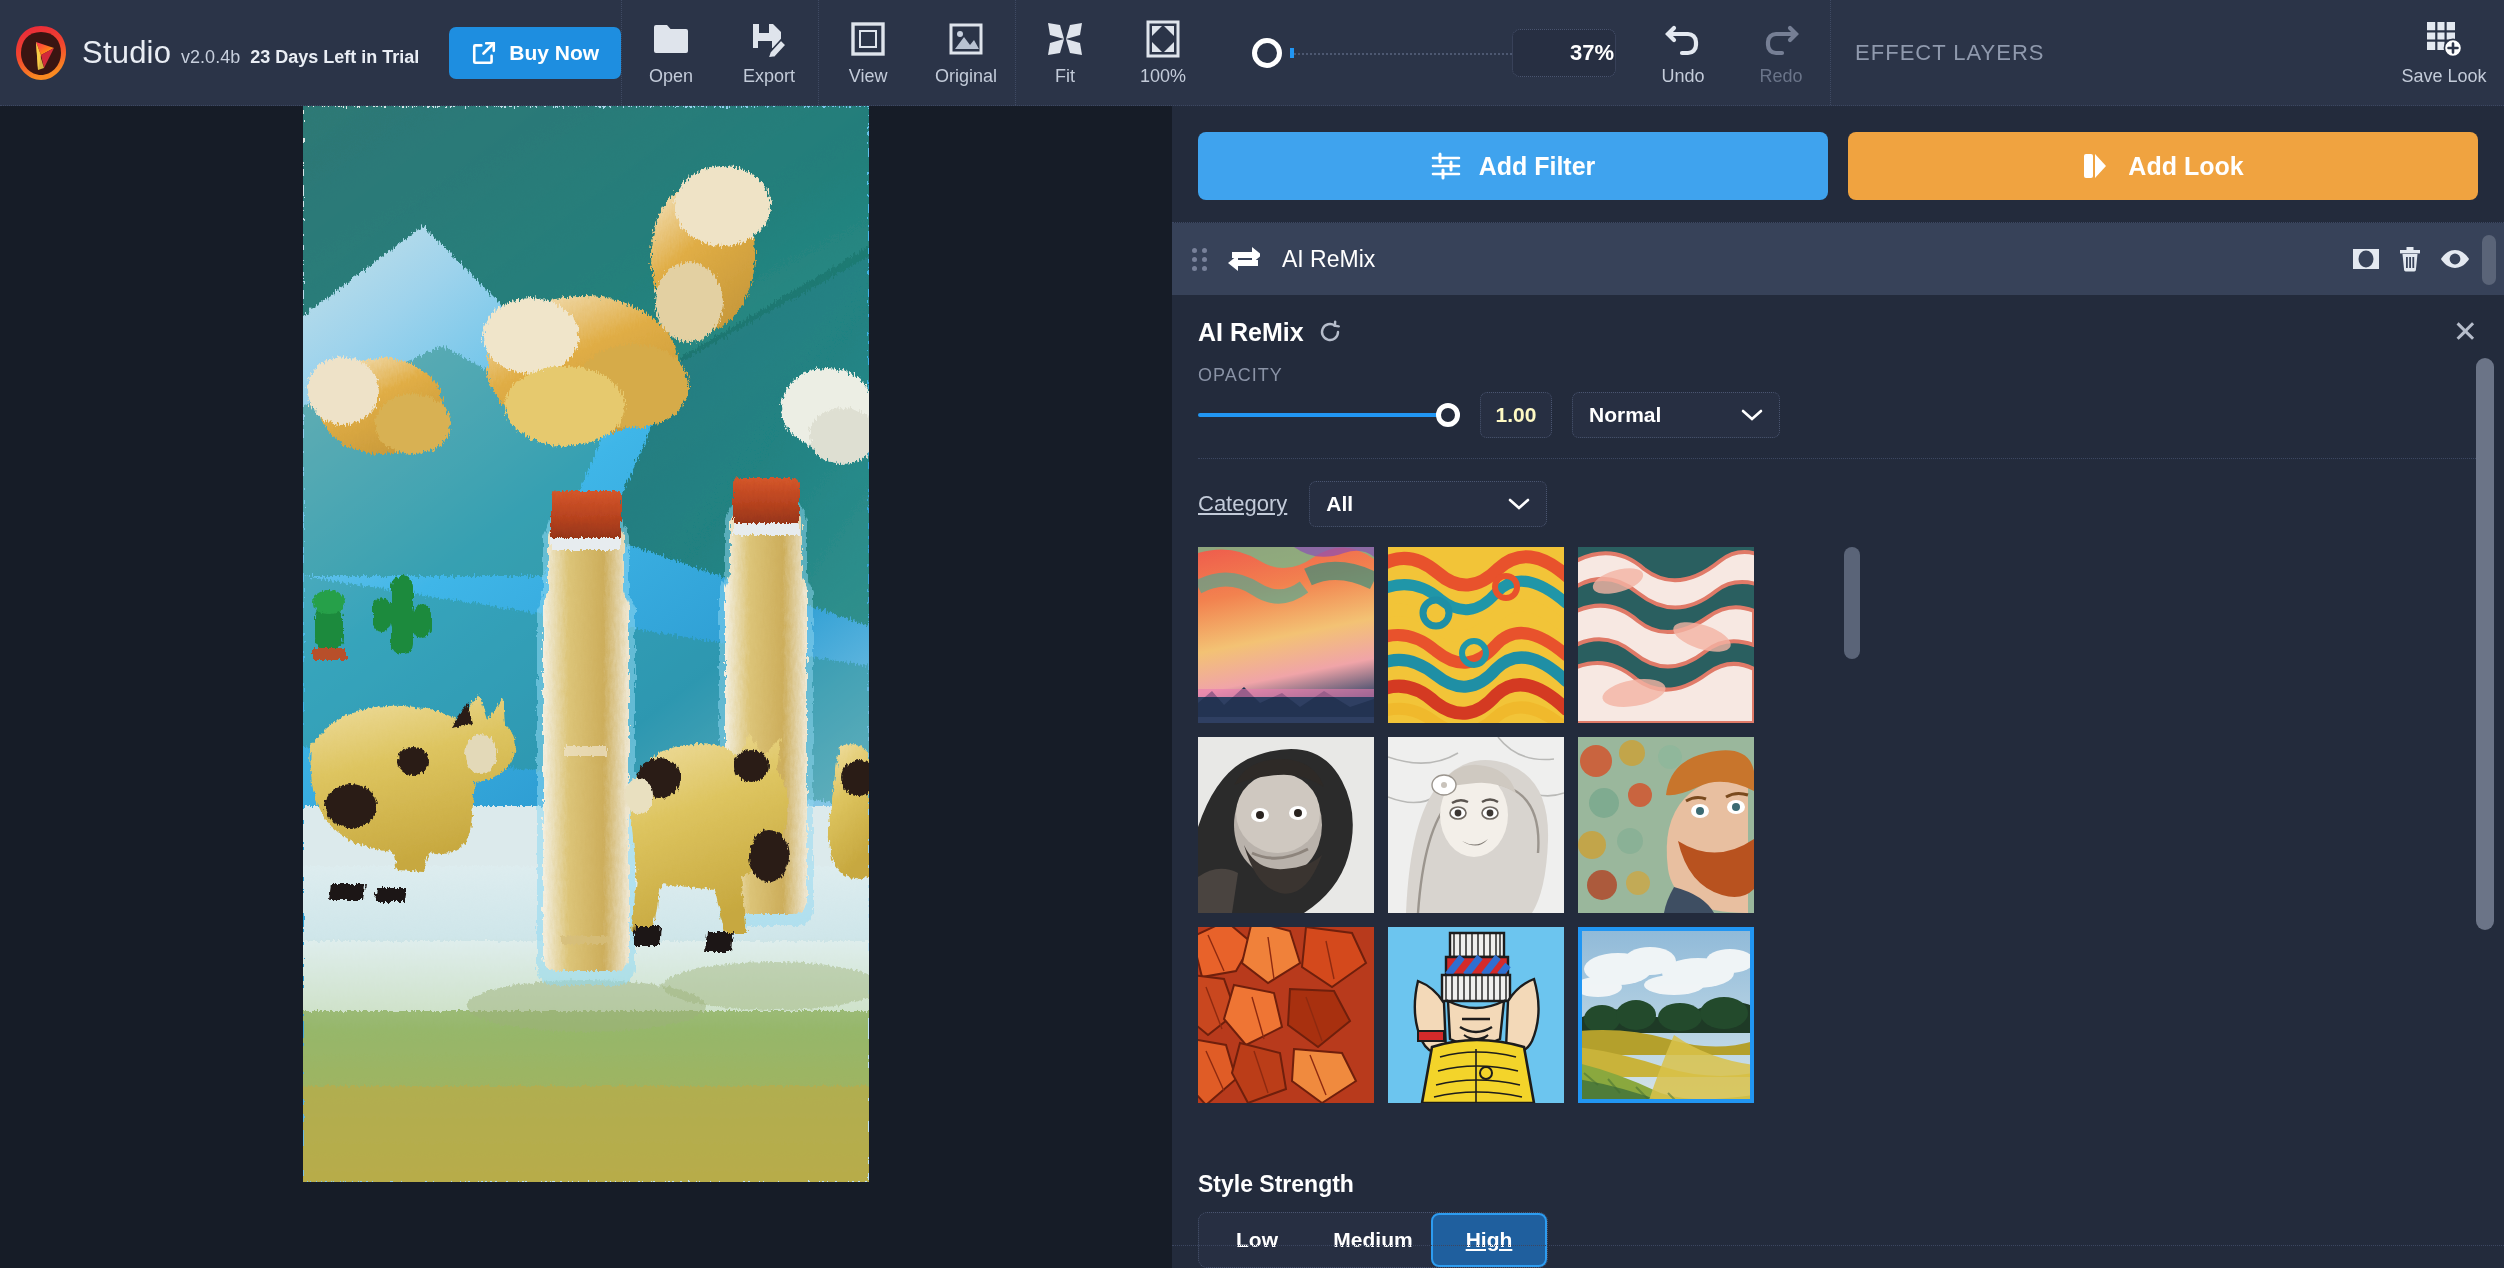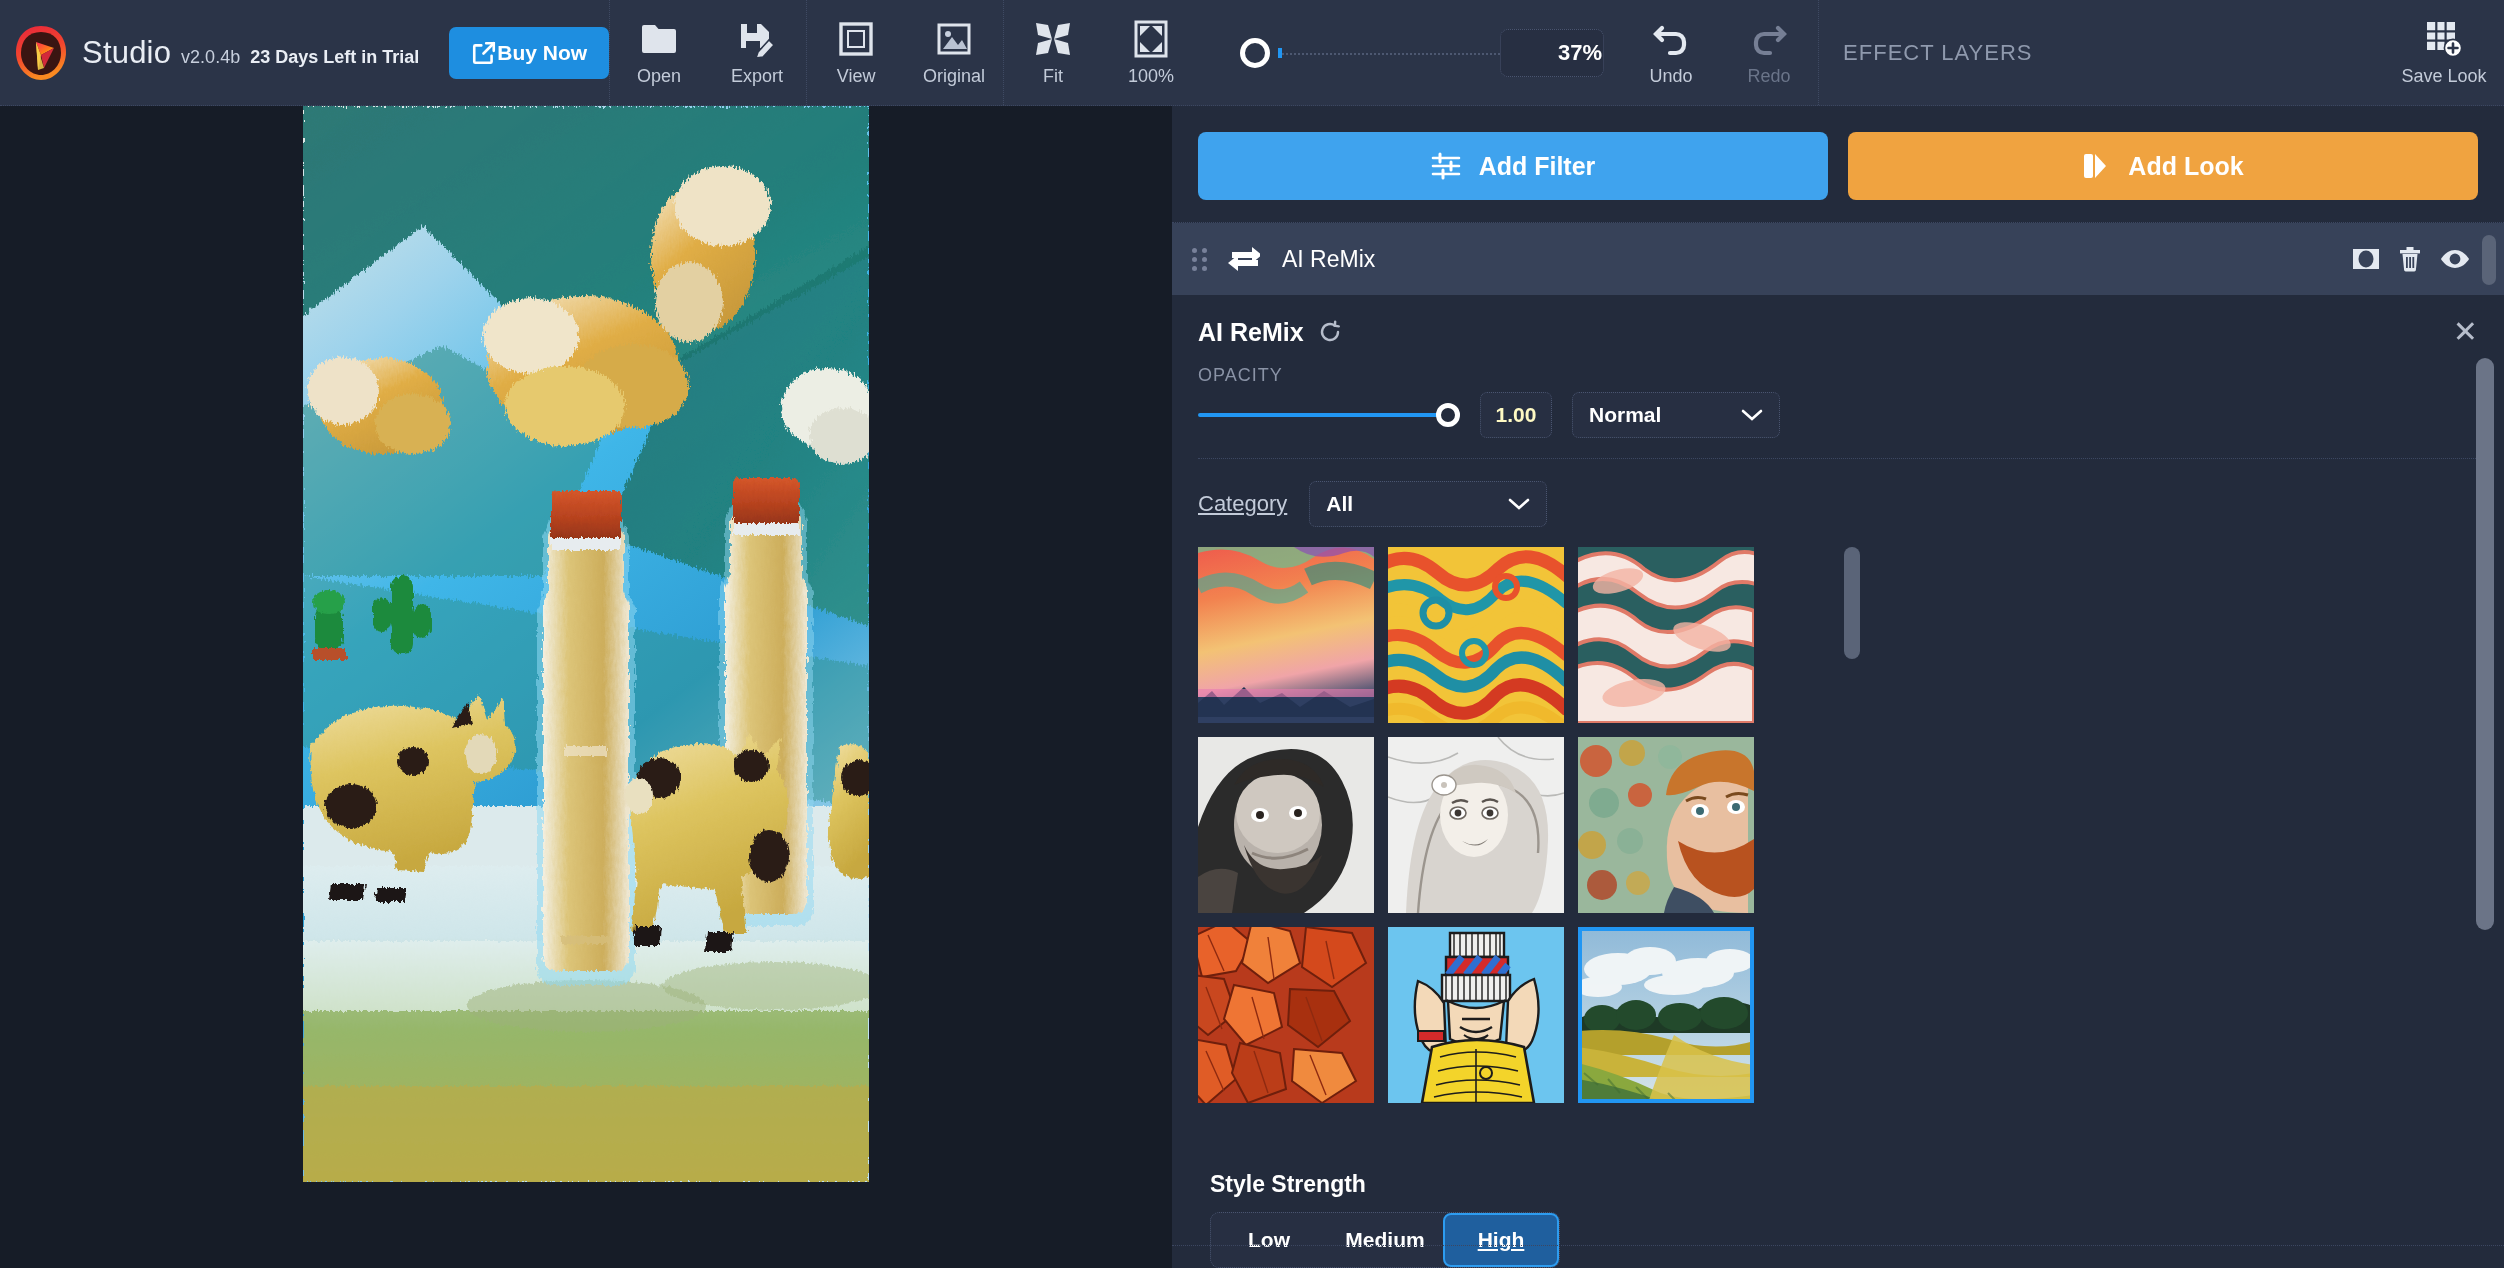--- a/index.html
+++ b/index.html
@@ -25,21 +25,21 @@
   .logo { width: 54px; height: 58px; position: relative; }
   .title-wrap { display: flex; align-items: baseline; gap: 10px; }
   .app-title { font-size: 31px; color: #e9edf4; letter-spacing: .2px; }
   .ver { font-size: 18px; color: #c7cfdd; }
   .trial { font-size: 18px; color: #e9edf4; font-weight: bold; }
   .buy-btn {
     margin-left: 16px;
     background: #1e8ee0;
     border: none; border-radius: 7px;
     height: 52px; padding: 0 22px;
-    display: flex; align-items: center; gap: 0;
+    display: flex; align-items: center; gap: 12px;
     color: #fff; font-size: 21px; font-weight: bold;
     font-family: "Liberation Sans", sans-serif;
     cursor: pointer;
   }
   .sep { width: 0; border-left: 1px dotted #3f4a63; align-self: stretch; margin: 0 0; }
 
   .tools { display: flex; align-items: center; }
   .tgroup { display: flex; align-items: center; height: 100%; }
   .tool {
     width: 98px; height: 100%;
@@ -155,21 +155,21 @@
     display: grid; grid-template-columns: repeat(3, 176px); gap: 14px;
   }
   .thumb { width: 176px; height: 176px; position: relative; overflow: hidden; cursor: pointer; }
   .thumb.sel { outline: 4px solid #2196f3; outline-offset: -4px; }
 
   .thumbs-scroll {
     position: absolute; left: 646px; top: 0; width: 16px; height: 112px;
     background: #5a6478; border-radius: 8px;
   }
 
-  .strength-wrap { padding: 0 26px; margin-top: 22px; margin-left: 12px; }
+  .strength-wrap { padding: 0 26px; margin-top: 22px; }
   .strength-title { font-size: 23px; color: #fff; font-weight: bold; }
   .seg {
     margin-top: 14px; display: inline-flex; border: 1px dotted #4a5570; border-radius: 9px;
     background: #272f42; height: 56px; overflow: visible;
   }
   .seg button {
     min-width: 116px; border: none; background: none; color: #fff;
     font-size: 21px; font-weight: bold; cursor: pointer; border-radius: 8px;
     font-family: "Liberation Sans", sans-serif;
   }

